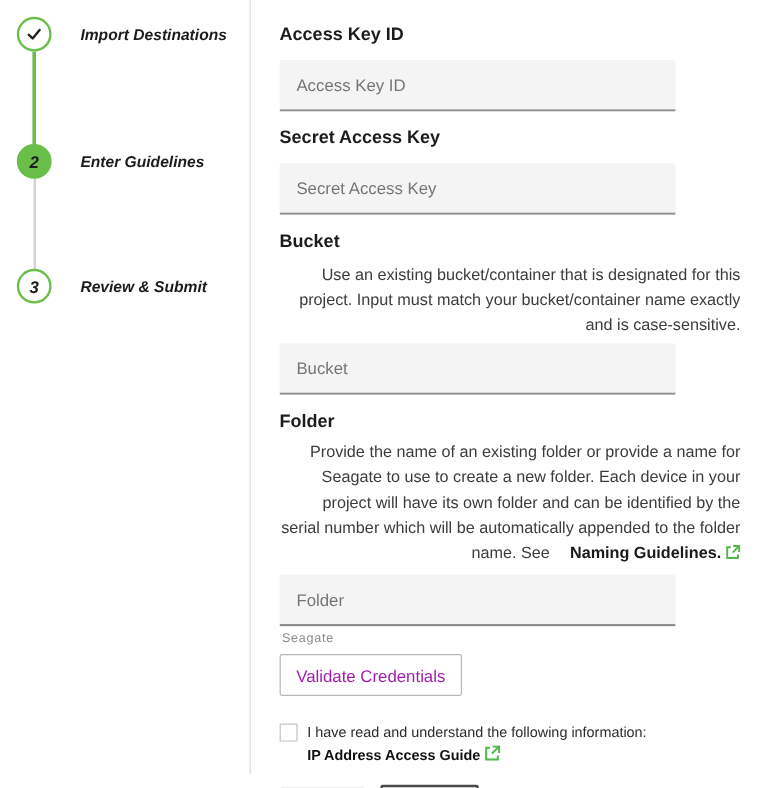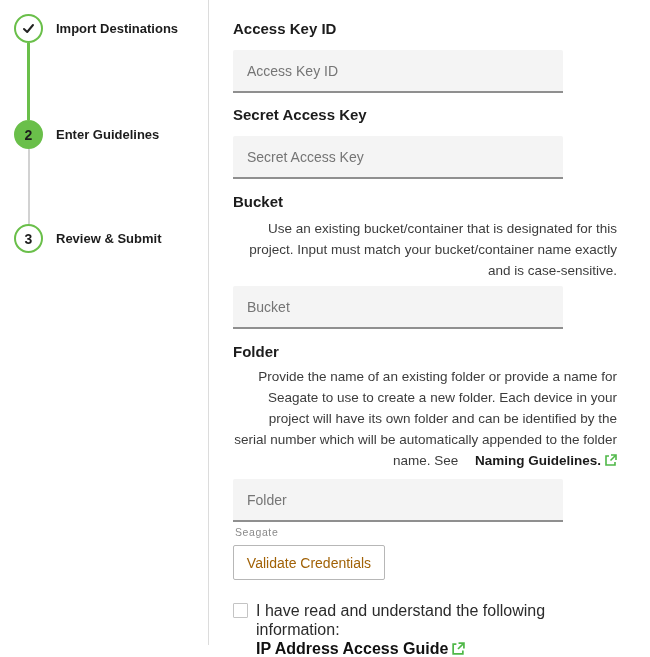--- a/index.html
+++ b/index.html
@@ -12,21 +12,21 @@
   *{box-sizing:border-box;}
   html,body{margin:0;padding:0;}
   body{
     width:650px;height:657px;position:relative;background:#ffffff;
     font-family:"Liberation Sans", sans-serif;color:var(--text-dark);
     overflow:hidden;
   }
 
   
   .sidebar{position:absolute;left:0;top:0;width:209px;height:645px;border-right:1px solid #dcdcdc;background:#fff;}
-  .step{position:absolute;left:14px;display:flex;align-items:center;gap:13px;}
+  .step{position:absolute;left:14px;display:flex;align-items:center;gap:24px;font-style:italic;}
   .step-1{top:14px;} .step-2{top:120px;} .step-3{top:224px;}
   .step-circle{
     width:29px;height:29px;border-radius:50%;border:2px solid var(--green);
     background:#fff;display:flex;align-items:center;justify-content:center;flex:0 0 auto;
   }
   .step-circle.active{background:var(--green);}
   .step-num{font-size:14px;font-weight:bold;color:#1d1d1d;line-height:1;}
   .step-label{font-size:13px;font-weight:bold;color:#1c1c1c;white-space:nowrap;}
   .connector{position:absolute;}
   .connector.done{left:27px;top:43px;width:3px;height:77px;background:var(--green);}
@@ -42,29 +42,29 @@
     border-radius:2px 2px 0 0;padding:0 14px;font-size:14px;color:#333;
     font-family:"Liberation Sans", sans-serif;outline:none;
   }
   .text-input::placeholder{color:var(--muted);opacity:1;}
   .desc{font-size:13.5px;line-height:21px;color:var(--text-body);margin-top:8px;width:384px;text-align:right;}
   .desc b{color:#1a1a1a;padding-left:13px;}
   .ext-icon{display:inline-block;vertical-align:-2px;margin-left:3px;}
   .optional{font-size:10.5px;letter-spacing:0.6px;color:#8a8a8a;margin:4px 0 0 2px;}
   .validate-btn{
     margin-top:7px;width:152px;height:35px;background:#fff;border:1px solid #b7b7b7;
-    border-radius:2px;font-size:14px;color:#a16207;font-family:"Liberation Sans", sans-serif;
+    border-radius:2px;font-size:14px;color:#a21caf;font-family:"Liberation Sans", sans-serif;
     cursor:pointer;
   }
   .ack{display:flex;margin-top:21px;}
   .checkbox{
     width:15px;height:15px;border:1px solid #c4c4c4;border-radius:1px;background:#fff;
     flex:0 0 auto;margin:2px 8px 0 0;appearance:none;-webkit-appearance:none;cursor:pointer;
   }
-  .ack-text{font-size:16px;line-height:19px;color:#2b2b2b;}
+  .ack-text{font-size:12px;line-height:19px;color:#2b2b2b;}
   .ack-link{font-weight:bold;color:#111;}
   .btn-row{display:flex;align-items:center;margin-top:15px;}
   .next-btn{
     width:71px;height:37px;background:#e8e8e8;border:none;border-radius:2px;
     font-size:14px;color:#a9a9a9;font-family:"Liberation Sans", sans-serif;margin-right:13px;
   }
   .cancel-btn{
     width:82px;height:41px;background:#fff;border:2px solid #4a4a4a;border-radius:2px;
     font-size:15px;color:#151515;font-family:"Liberation Sans", sans-serif;cursor:pointer;
   }

